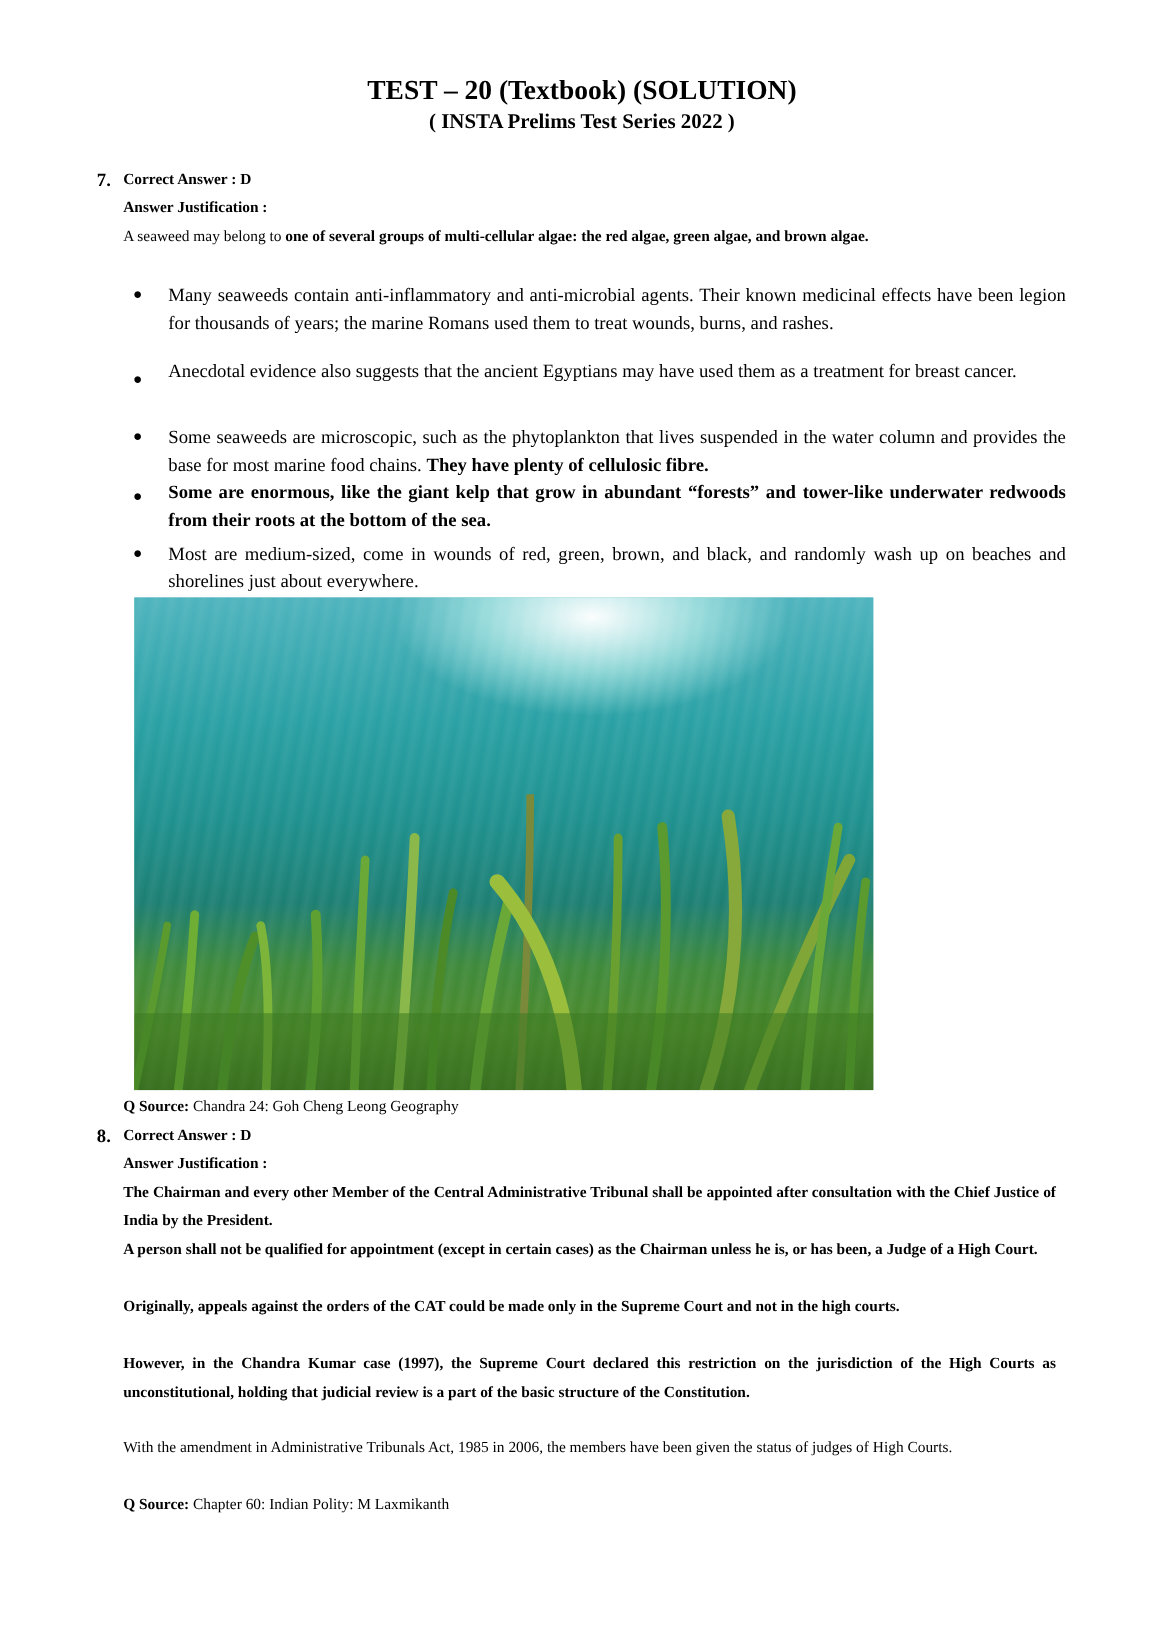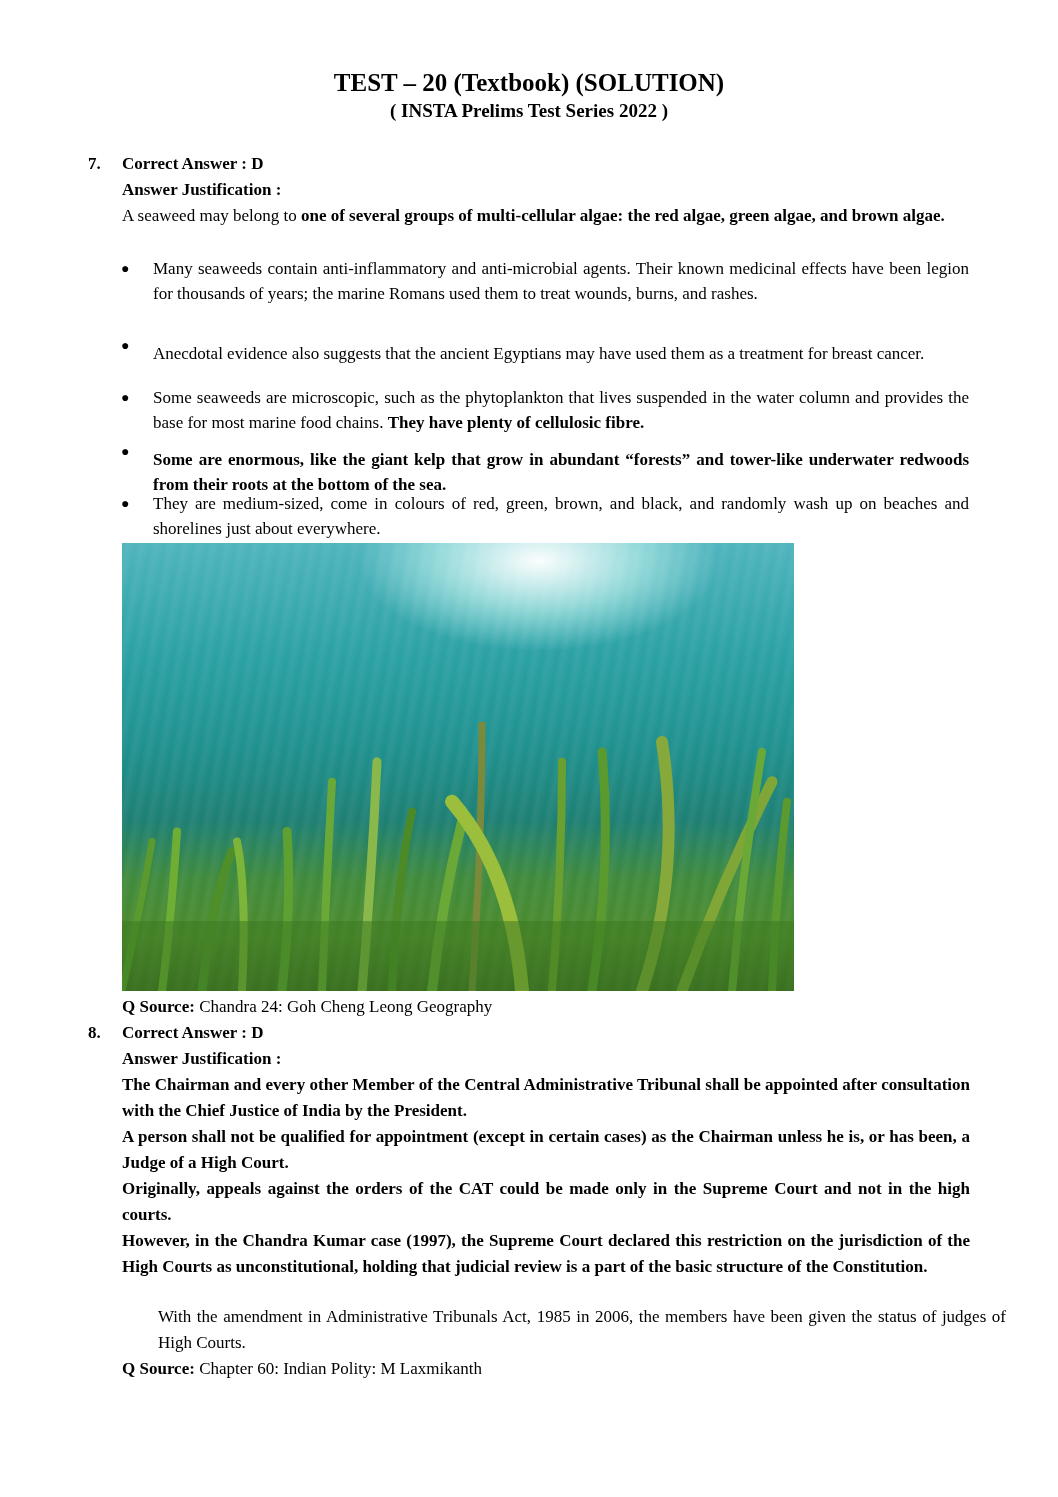--- a/index.html
+++ b/index.html
@@ -2,21 +2,21 @@
 <html><head>
 <meta charset="utf-8">
 <style>
   html, body { margin: 0; padding: 0; background: #ffffff; }
   body { width: 1058px; height: 1497px; position: relative; overflow: hidden;
          font-family: "Liberation Serif", "DejaVu Serif", serif; color: #000; }
   .title { position: absolute; top: 68px; left: 0; width: 1058px; text-align: center;
            font-weight: bold; font-size: 25px; line-height: 30px; }
   .subtitle { position: absolute; top: 99px; left: 0; width: 1058px; text-align: center;
               font-weight: bold; font-size: 19px; line-height: 24px; }
-  .p { position: absolute; left: 122px; width: 848px; font-size: 17px; line-height: 25.5px;
+  .p { position: absolute; left: 112px; width: 848px; font-size: 14px; line-height: 25.5px;
        text-align: justify; }
   .num { position: absolute; left: 88px; font-size: 17px; font-weight: bold; line-height: 25.5px; }
   .b { font-weight: bold; }
   .bullet { position: absolute; left: 153px; width: 816px; font-size: 17px; line-height: 24.5px; text-align: justify; }
   .dot { position: absolute; left: 121px; font-size: 14px; line-height: 24.5px; }
   .photo { position: absolute; left: 122px; top: 543px; width: 672px; height: 448px; overflow: hidden;
            background:
              radial-gradient(ellipse 180px 90px at 62% 4%, rgba(255,255,255,0.98), rgba(200,245,240,0.6) 55%, rgba(0,0,0,0) 100%),
              linear-gradient(180deg, #4fb4be 0%, #2aa1a5 25%, #1f918f 45%, #1d7f73 62%, #3f8a3b 75%, #4d8a2a 88%, #35641e 100%);
   }
@@ -33,30 +33,30 @@
 
   <div class="num" style="top:151px;">7.</div>
   <div class="p b" style="top:151px;">Correct Answer : D</div>
   <div class="p b" style="top:177px;">Answer Justification :</div>
   <div class="p" style="top:203px;"><span>A seaweed may belong to </span><span class="b">one of several groups of multi-cellular algae: the red algae, green algae, and brown algae.</span></div>
 
   <div class="dot" style="top:257px;">●</div>
   <div class="bullet" style="top:257px;"><span>Many seaweeds contain anti-inflammatory and anti-microbial agents. Their known medicinal effects have been legion for thousands of years; the marine Romans used them to treat wounds, burns, and rashes.</span></div>
 
   <div class="dot" style="top:334px;">●</div>
-  <div class="bullet" style="top:342px;"><span>Anecdotal evidence also suggests that the ancient Egyptians may have used them as a treatment for breast cancer.</span></div>
+  <div class="bullet" style="top:326px;"><span>Anecdotal evidence also suggests that the ancient Egyptians may have used them as a treatment for breast cancer.</span></div>
 
   <div class="dot" style="top:386px;">●</div>
   <div class="bullet" style="top:386px;"><span>Some seaweeds are microscopic, such as the phytoplankton that lives suspended in the water column and provides the base for most marine food chains. </span><span class="b">They have plenty of cellulosic fibre.</span></div>
 
   <div class="dot" style="top:440px;">●</div>
-  <div class="bullet b" style="top:448px;"><span>Some are enormous, like the giant kelp that grow in abundant “forests” and tower-like underwater redwoods from their roots at the bottom of the sea.</span></div>
+  <div class="bullet b" style="top:436px;"><span>Some are enormous, like the giant kelp that grow in abundant “forests” and tower-like underwater redwoods from their roots at the bottom of the sea.</span></div>
 
   <div class="dot" style="top:492px;">●</div>
-  <div class="bullet" style="top:492px;"><span>They are medium-sized, come in colours of red, green, brown, and black, and randomly wash up on beaches and shorelines just about everywhere.</span></div>
+  <div class="bullet" style="top:492px;"><span>Most are medium-sized, come in wounds of red, green, brown, and black, and randomly wash up on beaches and shorelines just about everywhere.</span></div>
 
   <div class="photo">
     <div class="rays"></div>
     <svg class="grass" viewBox="0 0 672 270" preserveAspectRatio="none">
       <g stroke-linecap="round" fill="none">
         <path d="M0 270 Q20 180 30 120" stroke="#5a9a2e" stroke-width="7"></path>
         <path d="M40 270 Q50 190 55 110" stroke="#6fae35" stroke-width="8"></path>
         <path d="M80 270 Q90 180 110 130" stroke="#4f8f2a" stroke-width="9"></path>
         <path d="M120 270 Q125 170 115 120" stroke="#7db43a" stroke-width="8"></path>
         <path d="M160 270 Q170 180 165 110" stroke="#5fa032" stroke-width="9"></path>
@@ -79,15 +79,15 @@
 
   <div class="p" style="top:994px;"><span class="b">Q Source:</span><span> Chandra 24: Goh Cheng Leong Geography</span></div>
 
   <div class="num" style="top:1020px;">8.</div>
   <div class="p b" style="top:1020px;">Correct Answer : D</div>
   <div class="p b" style="top:1046px;">Answer Justification :</div>
   <div class="p b" style="top:1072px;">The Chairman and every other Member of the Central Administrative Tribunal shall be appointed after consultation with the Chief Justice of India by the President.</div>
   <div class="p b" style="top:1124px;">A person shall not be qualified for appointment (except in certain cases) as the Chairman unless he is, or has been, a Judge of a High Court.</div>
   <div class="p b" style="top:1176px;">Originally, appeals against the orders of the CAT could be made only in the Supreme Court and not in the high courts.</div>
   <div class="p b" style="top:1228px;">However, in the Chandra Kumar case (1997), the Supreme Court declared this restriction on the jurisdiction of the High Courts as unconstitutional, holding that judicial review is a part of the basic structure of the Constitution.</div>
-  <div class="p" style="top:1304px;margin-left:36px;">With the amendment in Administrative Tribunals Act, 1985 in 2006, the members have been given the status of judges of High Courts.</div>
+  <div class="p" style="top:1304px;">With the amendment in Administrative Tribunals Act, 1985 in 2006, the members have been given the status of judges of High Courts.</div>
   <div class="p" style="top:1356px;"><span class="b">Q Source:</span><span> Chapter 60: Indian Polity: M Laxmikanth</span></div>
 </div>
 
 </body></html>

